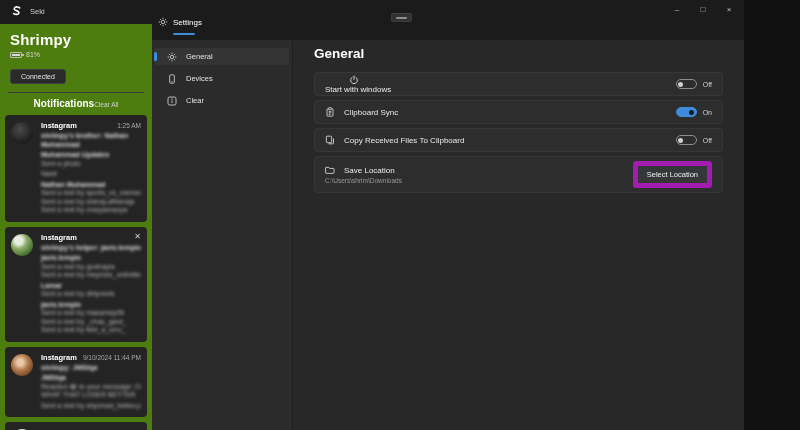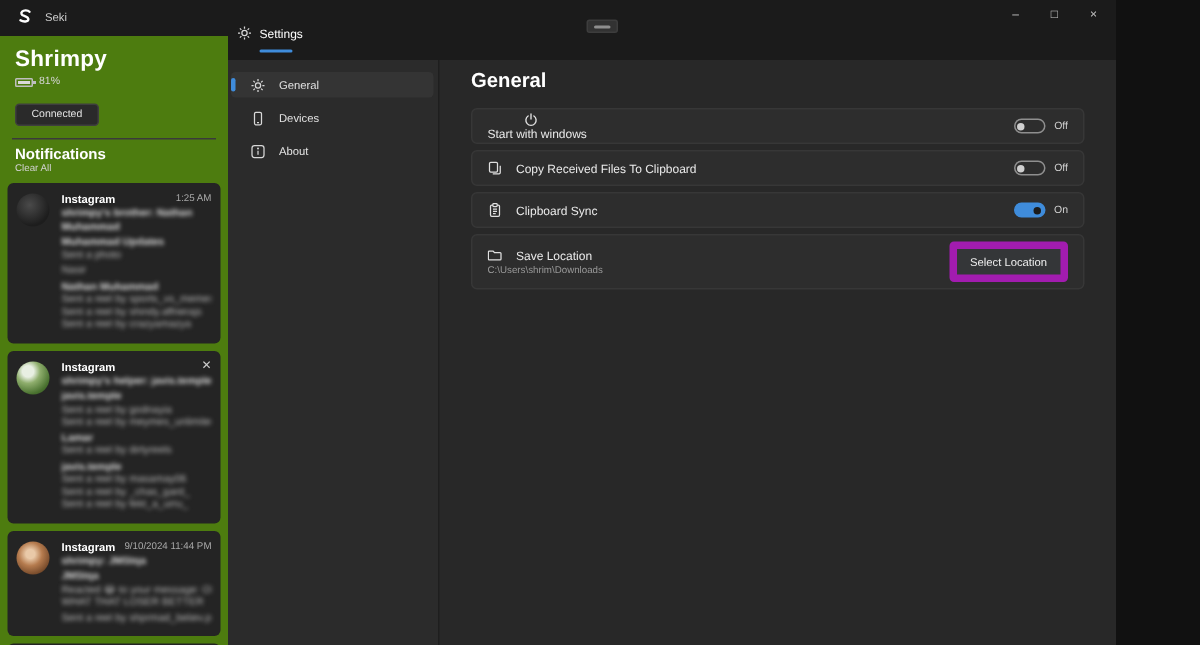--- a/index.html
+++ b/index.html
@@ -24,21 +24,21 @@
 
   
   .sidebar { position:absolute; left:0; top:24px; width:152px; bottom:0; background:#4d7c0f; overflow:hidden; }
   .device-name { margin:7px 10px 3px; font-size:15px; font-weight:bold; color:#ffffff; letter-spacing:.2px; }
   .battery-row { margin:0 10px 7px; display:flex; align-items:center; gap:4px; font-size:7px; color:#d6d6d6; }
   .battery { position:relative; width:12px; height:6px; border:1px solid #bfbfbf; border-radius:1px; }
   .battery:after { content:""; position:absolute; right:-3px; top:1px; width:2px; height:2px; background:#bfbfbf; }
   .battery .fill { position:absolute; left:1px; top:1px; bottom:1px; width:8px; background:#d9d9d9; }
   .connected-badge { display:inline-block; margin:0 10px 8px; padding:3px 10px; font-size:7px; color:#e3e3e3; background:#2a2a2a; border:1px solid #3e3e3e; border-radius:3px; }
   .side-divider { margin:0 8px 5px; border-top:1px solid #3a3a3a; }
-  .notif-header { margin:0 10px 6px; display:flex; align-items:baseline; justify-content:flex-end;flex-direction:column; }
+  .notif-header { margin:0 10px 6px; display:flex; align-items:baseline; justify-content:center; }
   .notif-title { font-size:10px; font-weight:bold; color:#ffffff; }
   .clear-all { font-size:6.5px; color:#d2d2d2; cursor:default; }
   .notif-list { margin:0 5px; }
   .notif-card { position:relative; background:#242424; border-radius:4px; padding:6px 6px 7px 6px; margin-bottom:5px; }
   .avatar { position:absolute; left:6px; top:7px; width:22px; height:22px; border-radius:50%; }
   .av1 { background:radial-gradient(circle at 40% 35%, #4a4a4a, #1d1d1d 70%); }
   .av2 { background:radial-gradient(circle at 35% 30%, #e8efe2 0 18%, #8fae6d 38%, #49712f 72%, #2e4a1e); }
   .av3 { background:radial-gradient(circle at 42% 38%, #e9c9a8 0 16%, #b57b4e 42%, #6e4426 78%, #4a2c17); }
   .av4 { background:radial-gradient(circle at 60% 30%, #f0f4ee 0 24%, #9cc28a 46%, #4e7a35 82%); }
   .notif-body { margin-left:30px; }
@@ -222,21 +222,21 @@
         <div class="nav-item">
           <span class="nav-icon">
             <svg viewBox="0 0 12 12" width="10" height="10">
               <g stroke="currentColor" stroke-width="1" fill="none">
                 <rect x="1.2" y="1.2" width="9.6" height="9.6" rx="2"></rect>
                 <path d="M6 5.3v3.2"></path>
               </g>
               <circle cx="6" cy="3.5" r=".8" fill="currentColor"></circle>
             </svg>
           </span>
-          <span>About</span>
+          <span>Clear</span>
         </div>
       </div>
   </div>
 
   <div class="main-panel">
     <div class="page-title">General</div>
     <div id="settings-rows">
         <div class="set-row">
           <div>
             <div style="display: flex; align-items: center; flex-direction: column;">
@@ -257,55 +257,55 @@
             </div>
             <span class="state-label">Off</span>
           </div>
         </div>
         <div class="set-row">
           <div>
             <div style="display: flex; align-items: center;">
               <span class="row-icon">
                 <svg viewBox="0 0 12 12" width="10" height="10">
                   <g stroke="currentColor" stroke-width="1" fill="none">
-                    <rect x="1.6" y="1.4" width="6.4" height="7.8" rx="1"></rect>
-                    <path d="M4.2 10.6h5a1 1 0 0 0 1-1V4.2"></path>
-                  </g>
-                </svg>
-              </span>
-              <span class="row-label">Copy Received Files To Clipboard</span>
-            </div>
-          </div>
-          <div class="row-right">
-            <div class="toggle off">
-              <div class="knob"></div>
-            </div>
-            <span class="state-label">Off</span>
-          </div>
-        </div>
-        <div class="set-row">
-          <div>
-            <div style="display: flex; align-items: center;">
-              <span class="row-icon">
-                <svg viewBox="0 0 12 12" width="10" height="10">
-                  <g stroke="currentColor" stroke-width="1" fill="none">
                     <rect x="2.4" y="2" width="7.2" height="9" rx="1"></rect>
                     <rect x="4.3" y=".8" width="3.4" height="2.4" rx=".6" fill="#2d2d2d"></rect>
                     <path d="M4.4 5.2h3.2M4.4 7h3.2M4.4 8.8h2.2"></path>
                   </g>
                 </svg>
               </span>
               <span class="row-label">Clipboard Sync</span>
             </div>
           </div>
           <div class="row-right">
             <div class="toggle on">
               <div class="knob"></div>
             </div>
             <span class="state-label">On</span>
+          </div>
+        </div>
+        <div class="set-row">
+          <div>
+            <div style="display: flex; align-items: center;">
+              <span class="row-icon">
+                <svg viewBox="0 0 12 12" width="10" height="10">
+                  <g stroke="currentColor" stroke-width="1" fill="none">
+                    <rect x="1.6" y="1.4" width="6.4" height="7.8" rx="1"></rect>
+                    <path d="M4.2 10.6h5a1 1 0 0 0 1-1V4.2"></path>
+                  </g>
+                </svg>
+              </span>
+              <span class="row-label">Copy Received Files To Clipboard</span>
+            </div>
+          </div>
+          <div class="row-right">
+            <div class="toggle off">
+              <div class="knob"></div>
+            </div>
+            <span class="state-label">Off</span>
           </div>
         </div>
         <div class="set-row tall">
           <div>
             <div style="display: flex; align-items: center;">
               <span class="row-icon">
                 <svg viewBox="0 0 12 12" width="10" height="10">
                   <path d="M1.4 2.8h3.1l1.1 1.3h4.5a.7.7 0 0 1 .7.7v4.5a.7.7 0 0 1-.7.7H1.4a.7.7 0 0 1-.7-.7V3.5a.7.7 0 0 1 .7-.7z" fill="none" stroke="currentColor" stroke-width="1"></path>
                 </svg>
               </span>

